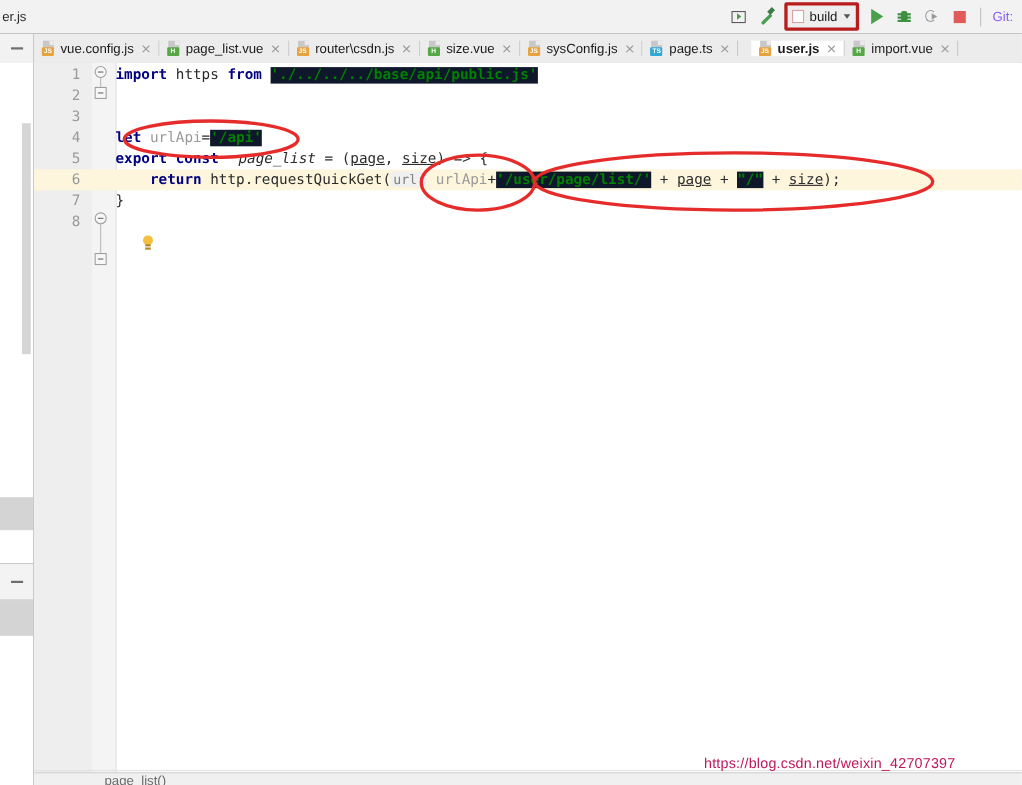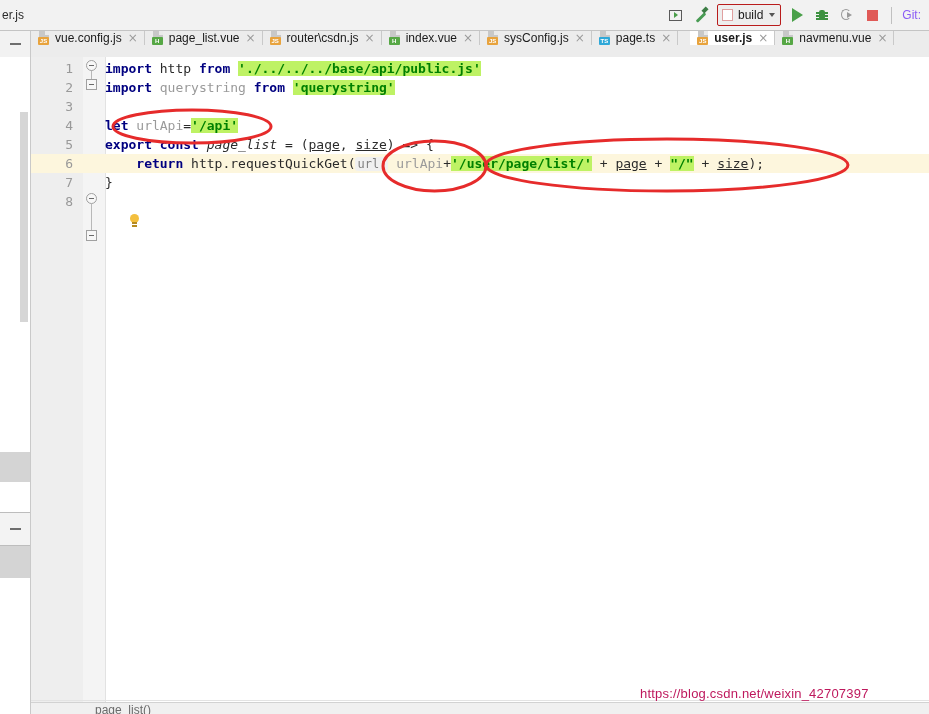--- a/index.html
+++ b/index.html
@@ -43,21 +43,21 @@
     content:"";position:absolute;left:2px;top:9px;width:12px;height:3px;background:#499c54;
     transform:rotate(-45deg);border-radius:1px;
   }
   .ic-hammer:after{
     content:"";position:absolute;left:9px;top:1px;width:6px;height:4px;background:#3c7d45;
     transform:rotate(-45deg);
   }
   
   .runcfg{
     display:flex;align-items:center;gap:5px;height:20px;padding:0 5px 0 4px;
-    border:1px solid #b91c1c;background:#eeeeee;border-radius:2px;
+    border:3px solid #b91c1c;background:#eeeeee;border-radius:2px;
   }
   .runcfg-ic{
     width:11px;height:12px;border:1.5px solid #e0a0a0;box-sizing:border-box;background:#fff;
   }
   .runcfg-label{font-size:12px;color:#1a1a1a;}
   .chev{
     width:0;height:0;border-left:3.5px solid transparent;border-right:3.5px solid transparent;
     border-top:4px solid #555;margin-left:1px;
   }
   .ic-run{
@@ -167,23 +167,23 @@
   .line.hl{background:#fdf6dd;}
   .lnum{
     position:absolute;left:0;width:42px;text-align:right;color:#999999;
     font-family:"DejaVu Sans Mono", monospace;font-size:13px;
   }
   .ltext{position:absolute;left:74px;}
 
   
   .kw{color:#000080;font-weight:bold;}
   .plain{color:#2b2b2b;}
-  .str{color:#008000;font-weight:bold;background:#bef264;}
+  .str{color:#008000;font-weight:bold;background:#0f172a;}
   .grey{color:#9a9a9a;}
-  .ital{color:#2b2b2b;font-style:italic;}
+  .ital{color:#2b2b2b;font-style:italic;margin-left:10px;}
   .ulid{color:#2b2b2b;text-decoration:underline;}
   .hintchip{
     color:#808080;background:#f0f0f0;border-radius:3px;padding:0 2px;font-size:12px;
   }
 
   
   .fold{
     position:absolute;left:55px;width:11px;height:11px;border:1px solid #a0a0a0;
     background:#f7f7f7;box-sizing:border-box;
   }
@@ -264,21 +264,21 @@
         </div>
       <span class="tb-sep"></span>
       <span class="git-label">Git:</span>
     </div>
   </div>
 
   <div class="tabstrip">
     <div class="tab-collapse">
       <span class="minus"></span>
     </div>
-    <div id="tabs-host" style="display:flex;align-items:flex-start;">
+    <div id="tabs-host" style="display:flex;align-items:center;">
         <div class="tab">
           <span class="ficon">
             <span class="page"></span>
             <span class="badge js">JS</span>
           </span>
           <span class="tab-label">vue.config.js</span>
           <span class="tab-close">×</span>
         </div>
         <div class="tab">
           <span class="ficon">
@@ -294,21 +294,21 @@
             <span class="badge js">JS</span>
           </span>
           <span class="tab-label">router\csdn.js</span>
           <span class="tab-close">×</span>
         </div>
         <div class="tab">
           <span class="ficon">
             <span class="page"></span>
             <span class="badge h">H</span>
           </span>
-          <span class="tab-label">index.vue</span>
+          <span class="tab-label">size.vue</span>
           <span class="tab-close">×</span>
         </div>
         <div class="tab">
           <span class="ficon">
             <span class="page"></span>
             <span class="badge js">JS</span>
           </span>
           <span class="tab-label">sysConfig.js</span>
           <span class="tab-close">×</span>
         </div>
@@ -326,21 +326,21 @@
             <span class="badge js">JS</span>
           </span>
           <span class="tab-label">user.js</span>
           <span class="tab-close">×</span>
         </div>
         <div class="tab">
           <span class="ficon">
             <span class="page"></span>
             <span class="badge h">H</span>
           </span>
-          <span class="tab-label">navmenu.vue</span>
+          <span class="tab-label">import.vue</span>
           <span class="tab-close">×</span>
         </div>
       </div>
   </div>
 
   <div class="leftpanel">
     <div class="lp-scroll"></div>
     <div class="lp-row lp-r1"></div>
     <div class="lp-div lp-d1"></div>
     <div class="lp-minus-box">
@@ -361,22 +361,22 @@
     <div class="foldline" style="top:147px;height:26px;"></div>
     <div class="fold" style="top:173px;"></div>
 
     <div class="bulb" style="top:157px;">
       <span class="glass"></span>
         <span class="base"></span>
         <span class="base2"></span>
     </div>
 
     <div class="code-area" id="code-host">
-        <div class="line" style="top: 2px;"><span class="lnum">1</span><span class="ltext"><span class="kw">import</span><span class="plain"> http </span><span class="kw">from</span><span class="plain"> </span><span class="str">'./../../../base/api/public.js'</span></span></div>
-        <div class="line" style="top: 21px;"><span class="lnum">2</span><span class="ltext"><span class="kw">import</span><span class="grey"> querystring </span><span class="kw">from</span><span class="plain"> </span><span class="str">'querystring'</span></span></div>
+        <div class="line" style="top: 2px;"><span class="lnum">1</span><span class="ltext"><span class="kw">import</span><span class="plain"> https </span><span class="kw">from</span><span class="plain"> </span><span class="str">'./../../../base/api/public.js'</span></span></div>
+        <div class="line" style="top: 21px;"><span class="lnum">2</span></div>
         <div class="line" style="top: 40px;"><span class="lnum">3</span><span class="ltext"></span></div>
         <div class="line" style="top: 59px;"><span class="lnum">4</span><span class="ltext"><span class="kw">let </span><span class="grey">urlApi</span><span class="plain">=</span><span class="str">'/api'</span></span></div>
         <div class="line" style="top: 78px;"><span class="lnum">5</span><span class="ltext"><span class="kw">export const </span><span class="ital">page_list</span><span class="plain"> = (</span><span class="ulid">page</span><span class="plain">, </span><span class="ulid">size</span><span class="plain">) =&gt; {</span></span></div>
         <div class="line hl" style="top: 97px;"><span class="lnum">6</span><span class="ltext"><span class="plain">    </span><span class="kw">return</span><span class="plain"> http.requestQuickGet(</span><span class="hintchip">url:</span><span class="grey"> urlApi</span><span class="plain">+</span><span class="str">'/user/page/list/'</span><span class="plain"> + </span><span class="ulid">page</span><span class="plain"> + </span><span class="str">"/"</span><span class="plain"> + </span><span class="ulid">size</span><span class="plain">);</span></span></div>
         <div class="line" style="top: 116px;"><span class="lnum">7</span><span class="ltext"><span class="plain">}</span></span></div>
         <div class="line" style="top: 135px;"><span class="lnum">8</span><span class="ltext"></span></div>
       </div>
   </div>
 
   <svg class="annot" id="annot-svg" width="929" height="714" style="left:0;top:0;">

